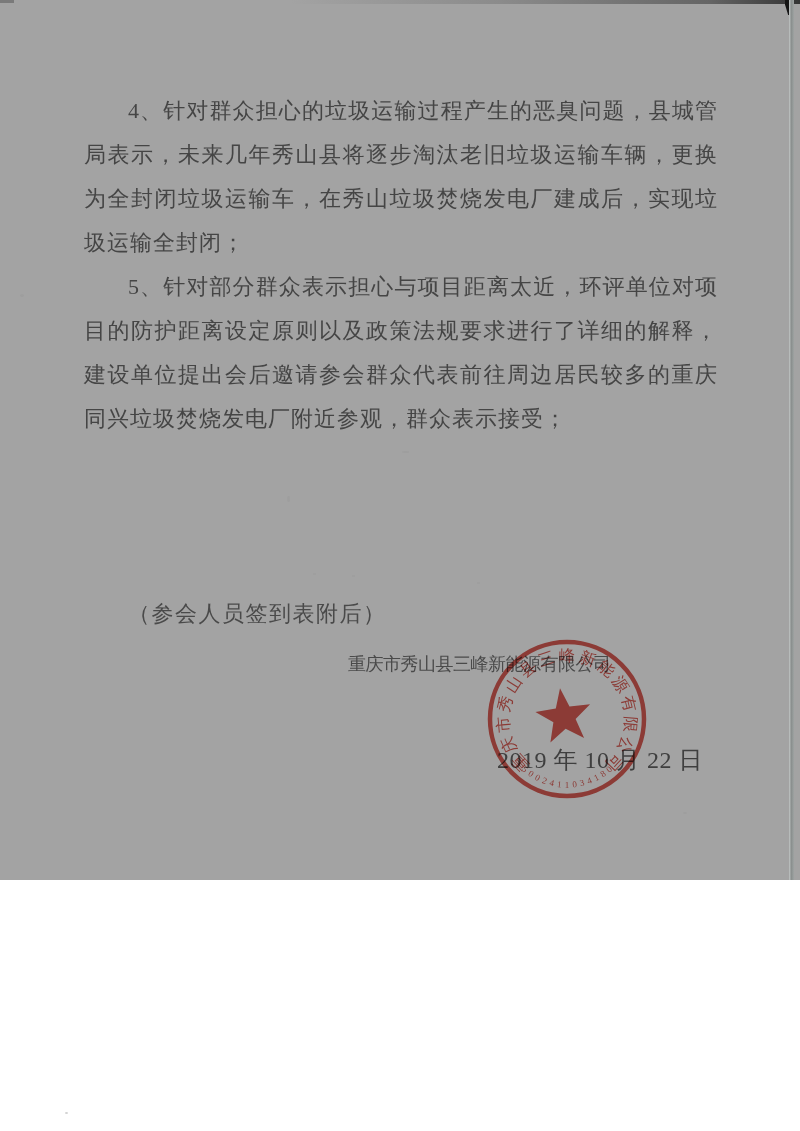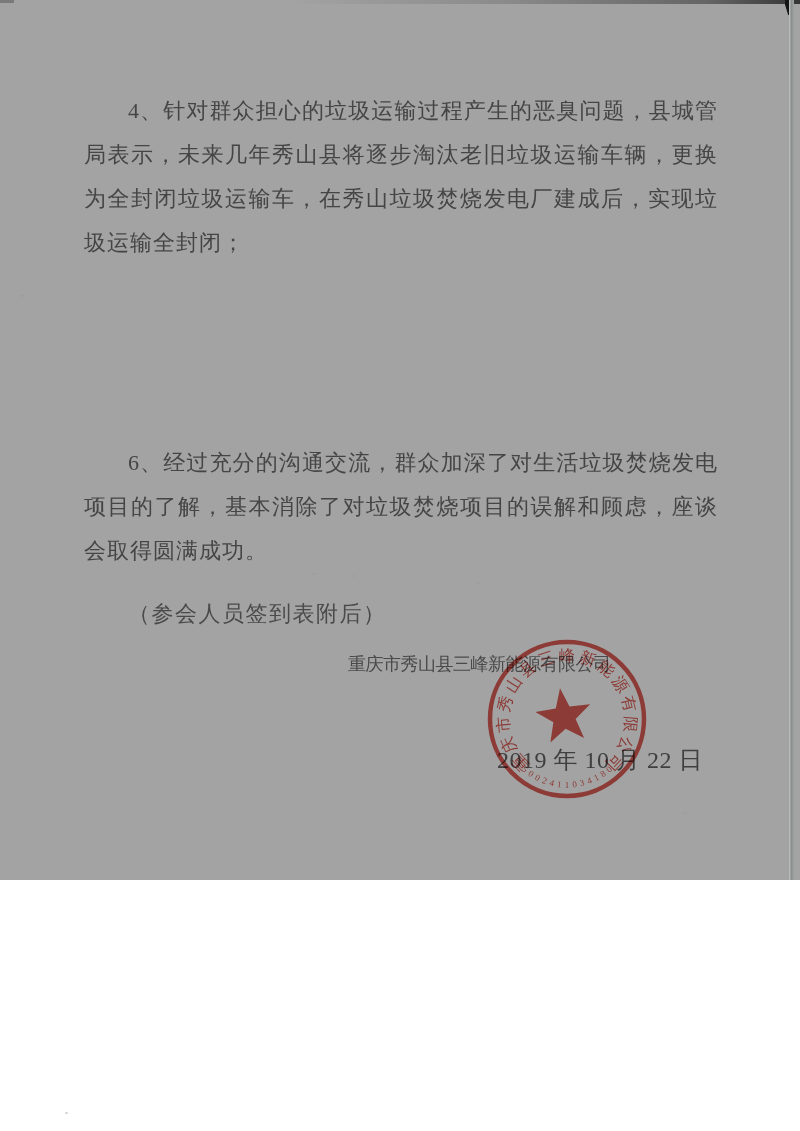--- a/index.html
+++ b/index.html
@@ -76,21 +76,21 @@
   <div class="speck" style="left:20px;top:294px;width:4px;height:3px;"></div>
   <div class="speck" style="left:287px;top:496px;width:3px;height:6px;"></div>
   <div class="speck" style="left:402px;top:451px;width:7px;height:2px;"></div>
   <div class="speck" style="left:313px;top:573px;width:3px;height:2px;"></div>
   <div class="speck" style="left:352px;top:575px;width:3px;height:2px;"></div>
   <div class="speck" style="left:477px;top:582px;width:3px;height:2px;"></div>
   <div class="speck" style="left:683px;top:812px;width:4px;height:2px;"></div>
   <div class="speck" style="left:65px;top:1112px;width:3px;height:2px;"></div>
 
   <p class="para" style="top:89px;">4、针对群众担心的垃圾运输过程产生的恶臭问题，县城管局表示，未来几年秀山县将逐步淘汰老旧垃圾运输车辆，更换为全封闭垃圾运输车，在秀山垃圾焚烧发电厂建成后，实现垃圾运输全封闭；</p>
-  <p class="para" style="top:441px;">6、经过充分的沟通交流，群众加深了对生活垃圾焚烧发电项目的了解，基本消除了对垃圾焚烧项目的误解和顾虑，座谈会取得圆满成功。</p>
+  <p class="para" style="top:265px;">5、针对部分群众表示担心与项目距离太近，环评单位对项目的防护距离设定原则以及政策法规要求进行了详细的解释，建设单位提出会后邀请参会群众代表前往周边居民较多的重庆同兴垃圾焚烧发电厂附近参观，群众表示接受；</p>
 
   <p class="note-line" style="top:594px;">（参会人员签到表附后）</p>
 
   <p class="company-line">重庆市秀山县三峰新能源有限公司</p>
   <p class="date-line">2019 年 10 月 22 日</p>
 
   <svg class="stamp" viewBox="0 0 172 168" aria-hidden="true">
     <circle id="seal-ring" cx="86" cy="83" r="77" fill="none" stroke-width="4.5" stroke="#d6453c"></circle>
     <polygon id="seal-star" points="79.0,52.3 88.5,70.6 109.1,68.3 94.6,83.0 103.1,101.9 84.6,92.7 69.4,106.6 72.4,86.2 54.4,76.0 74.8,72.5" fill="#d6453c"></polygon>
     <g id="seal-arc-text">

